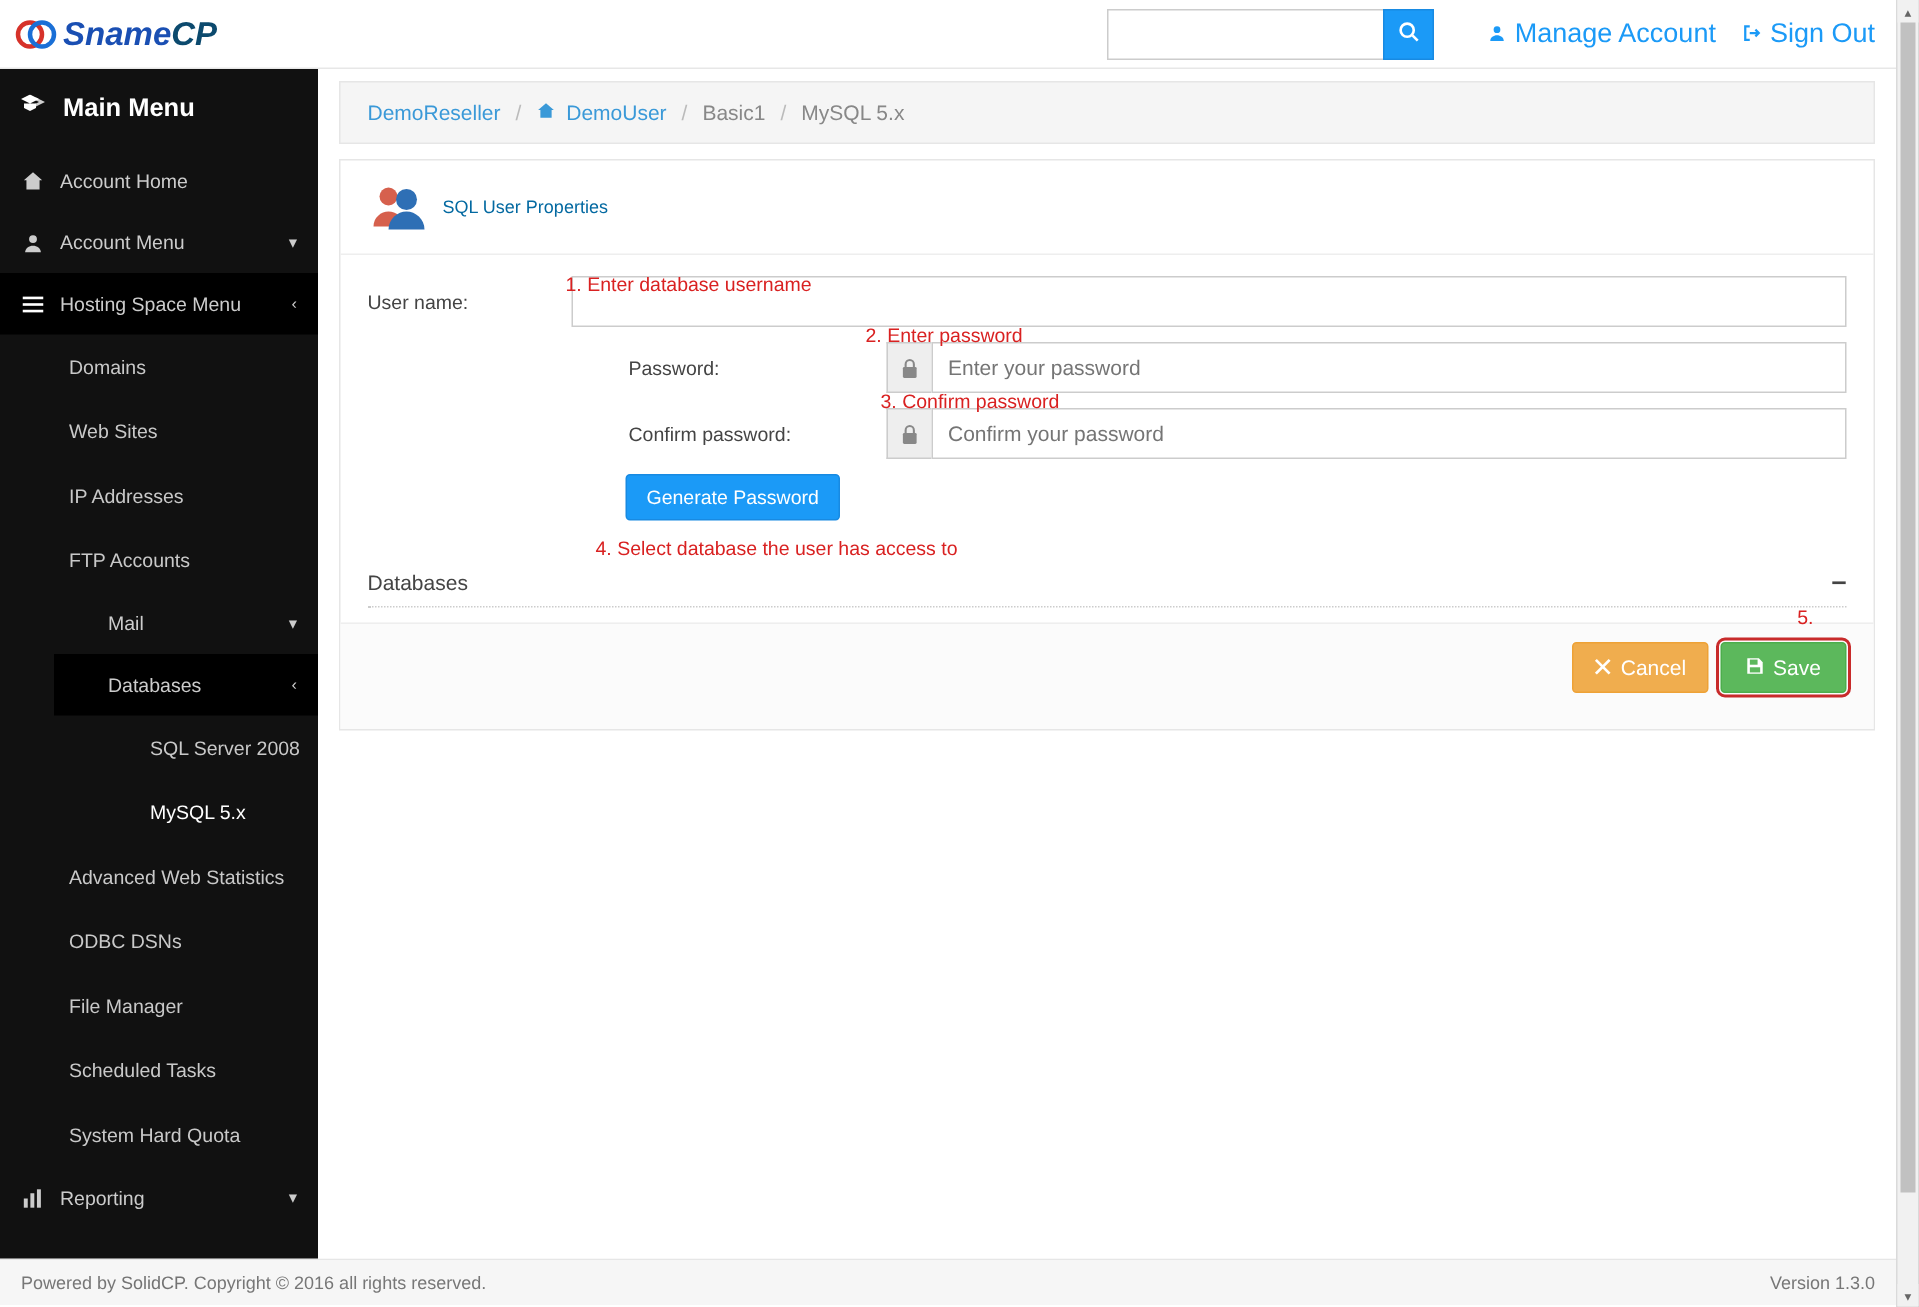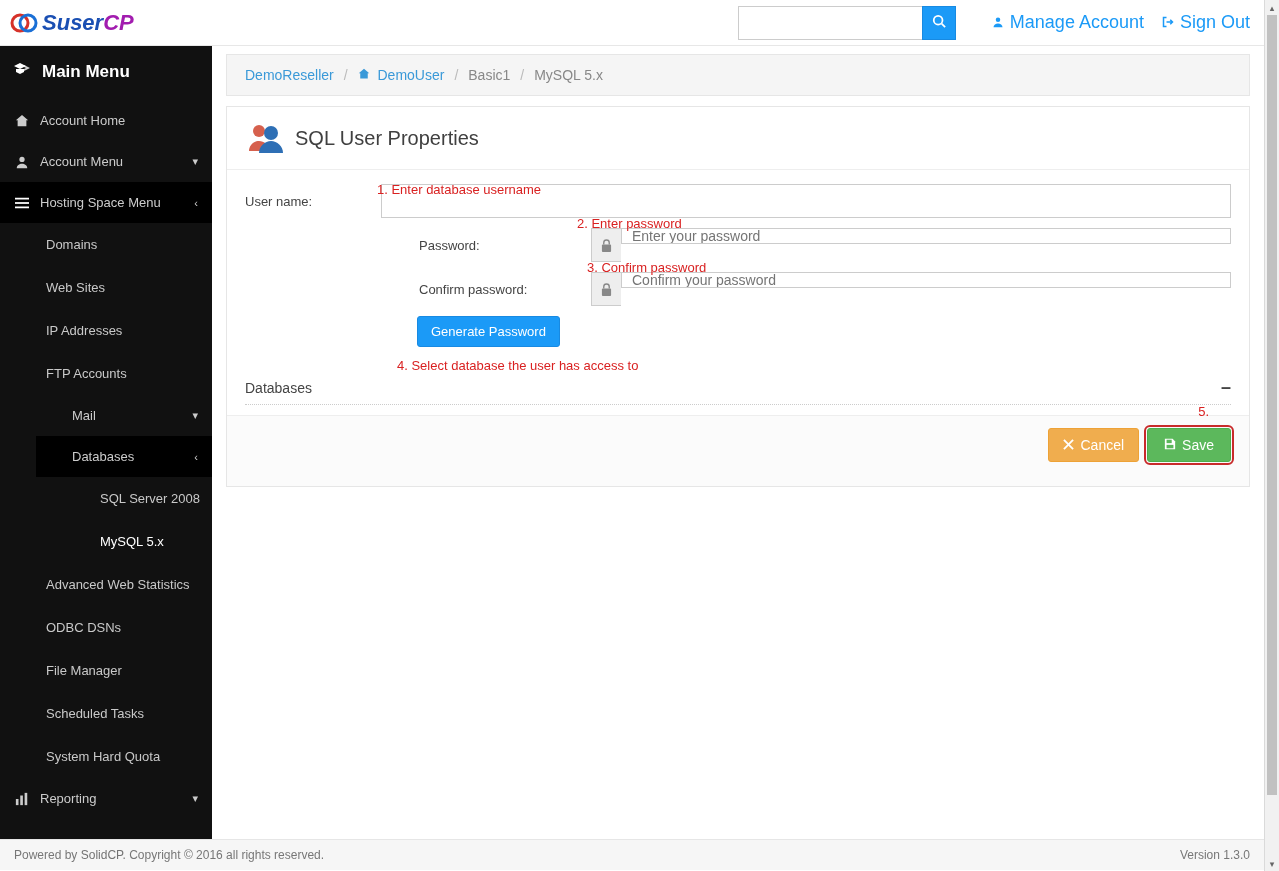--- a/index.html
+++ b/index.html
@@ -4,21 +4,21 @@
 <style>
 * { margin: 0; padding: 0; box-sizing: border-box; }
 body { font-family: "Helvetica Neue", Helvetica, Arial, sans-serif; font-size: 14px; color: #555; background: #fff; }
 a { text-decoration: none; }
 
 
 .topbar { height: 46px; border-bottom: 1px solid #e7e7e7; display: flex; align-items: center; padding: 0 14px 0 10px; }
 .logo { display: flex; align-items: center; font-weight: bold; font-size: 22px; }
 .logo-s { color: #1a4fb3; font-style: italic; }
 .logo-olid { color: #1a4fb3; font-style: italic; }
-.logo-cp { color: #a21caf; font-style: italic; }
+.logo-cp { color: #0c4a6e; font-style: italic; }
 .logo-icon { width: 28px; height: 22px; margin-right: 4px; position: relative; }
 .logo-icon svg { display: block; }
 .topbar-spacer { flex: 1; }
 .search-wrap { display: flex; margin-right: 18px; }
 .search-input { width: 184px; height: 34px; border: 1px solid #ccc; border-right: none; padding: 0 10px; font-size: 14px; outline: none; }
 .search-btn { width: 34px; height: 34px; background: #1b9af7; border: 1px solid #188ae2; color: #fff; display: flex; align-items: center; justify-content: center; cursor: pointer; }
 .top-link { color: #1b9af7; font-size: 18px; margin-left: 18px; cursor: pointer; display: flex; align-items: center; }
 .top-link .ico { margin-right: 6px; }
 
 
@@ -41,30 +41,30 @@
 
 .breadcrumb { background: #f5f5f5; border: 1px solid #e6e6e6; margin: 8px 14px 10px 14px; padding: 12px 18px; color: #888; font-size: 14px; display: flex; align-items: center; gap: 10px; }
 .breadcrumb a { color: #3a99d8; }
 .breadcrumb .sep { color: #bbb; }
 .bc-home { margin-right: 4px; }
 
 
 .panel { margin: 0 14px 14px 14px; border: 1px solid #e6e6e6; background: #fff; }
 .panel-head { padding: 14px 18px; border-bottom: 1px solid #eee; display: flex; align-items: center; }
 .panel-head-icon { width: 40px; height: 34px; margin-right: 10px; }
-.panel-title { font-size: 20px; color: #404040; }
+.panel-title { font-size: 12px; color: #0369a1; }
 
 .panel-body { padding: 14px 18px 10px; }
 .form-row { display: flex; align-items: center; margin-bottom: 10px; justify-content: flex-end; }
 .form-label { width: 172px; color: #444; font-size: 13px; }
 .form-control { flex: 1; }
 .text-input { width: 100%; height: 34px; border: 1px solid #ccc; padding: 0 10px; font-size: 14px; outline: none; }
 .input-group { display: flex; width: 640px; }
 .input-addon { width: 30px; height: 34px; border: 1px solid #ccc; border-right: none; background: #eee; display: flex; align-items: center; justify-content: center; color: #888; }
-.pw-input { flex: 1; height: 16px; border: 1px solid #ccc; padding: 0 10px; font-size: 14px; outline: none; }
+.pw-input { flex: 1; height: 34px; border: 1px solid #ccc; padding: 0 10px; font-size: 14px; outline: none; }
 .gen-btn { background: #1b9af7; color: #fff; border: 1px solid #188ae2; padding: 7px 13px; font-size: 13px; border-radius: 3px; cursor: pointer; }
 .gen-row { margin-left: 172px; margin-top: 4px; }
 
 .section-title { display: flex; align-items: center; font-size: 14px; color: #444; padding: 10px 0 6px; border-bottom: 1px dotted #ccc; margin-top: 20px; }
 .section-title .collapse-ico { margin-left: auto; font-size: 18px; font-weight: bold; cursor: pointer; }
 
 .panel-foot { padding: 12px 18px 24px; border-top: 1px solid #eee; background: #fbfbfb; display: flex; justify-content: flex-end; gap: 8px; }
 .btn-cancel { background: #f0ad4e; color: #fff; border: 1px solid #eea236; padding: 8px 14px; font-size: 14px; border-radius: 3px; cursor: pointer; display: flex; align-items: center; }
 .btn-save { background: #5cb85c; color: #fff; border: 1px solid #4cae4c; padding: 8px 16px; font-size: 14px; border-radius: 3px; cursor: pointer; display: flex; align-items: center; outline: 2px solid #c82b2b; outline-offset: 1px; }
 .btn-cancel .bico, .btn-save .bico { margin-right: 6px; }
@@ -90,21 +90,21 @@
 
 <div class="topbar">
   <div class="logo">
     <span class="logo-icon">
       <svg viewBox="0 0 28 22" width="28" height="22">
         <circle cx="10" cy="11" r="8" fill="none" stroke="#d6322a" stroke-width="3"></circle>
         <circle cx="18" cy="11" r="8" fill="none" stroke="#1a6fd6" stroke-width="3"></circle>
       </svg>
     </span>
     <span class="logo-s">S</span>
-      <span class="logo-olid">user</span>
+      <span class="logo-olid">name</span>
       <span class="logo-cp">CP</span>
   </div>
   <div class="topbar-spacer"></div>
   <div class="search-wrap">
     <input class="search-input" type="text" placeholder="" style="">
     <button class="search-btn">
       <span>
         <svg width="14" height="14" viewBox="0 0 16 16" fill="none" stroke="#fff" stroke-width="2">
             <circle cx="7" cy="7" r="5"></circle>
             <line x1="11" y1="11" x2="15" y2="15"></line>

